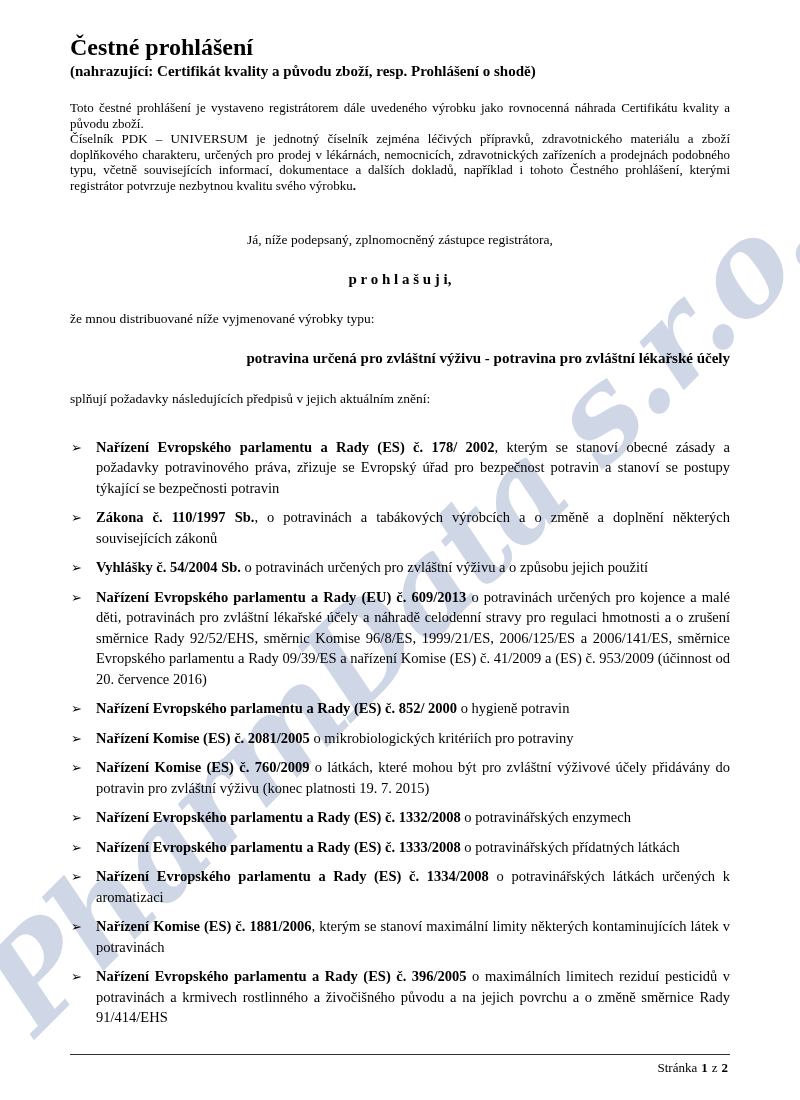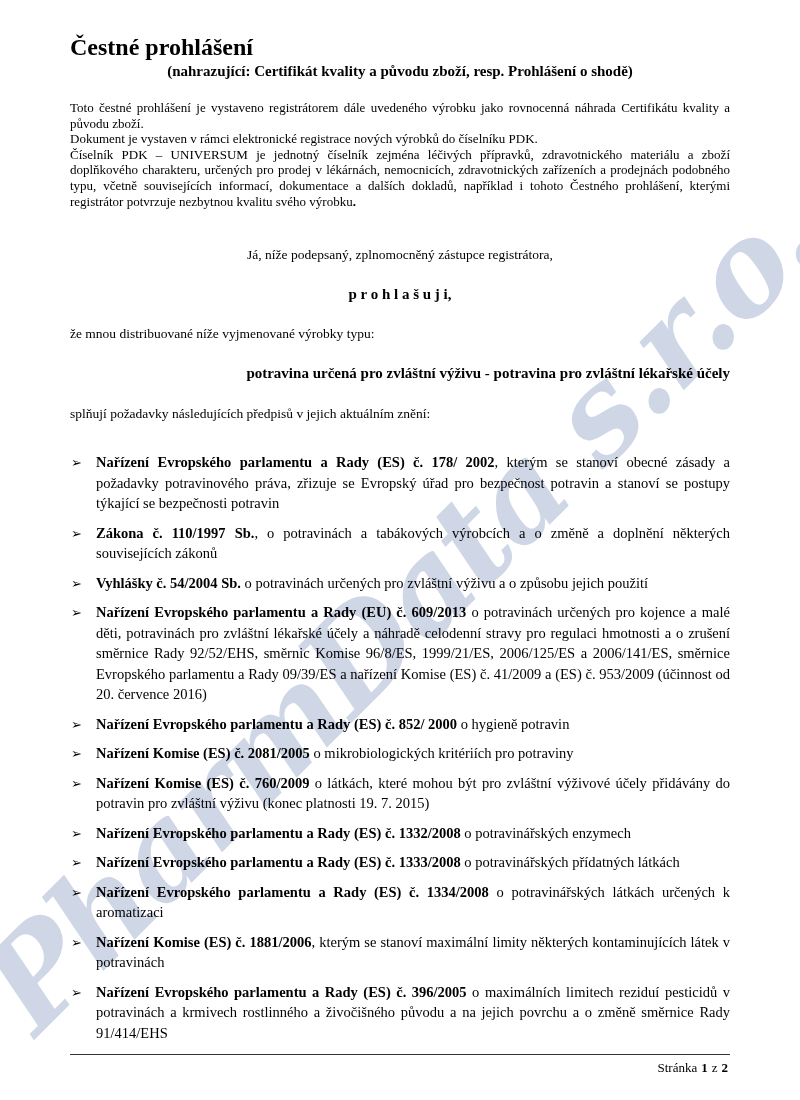--- a/index.html
+++ b/index.html
@@ -9,21 +9,21 @@
   }
   .watermark {
     position:absolute; left:50%; top:612px;
     transform:translate(-50%,-50%) rotate(-45deg);
     font-family:"DejaVu Serif", serif; font-style:italic; font-weight:bold;
     font-size:126px; letter-spacing:-4px; white-space:nowrap;
     color:#cfd6e6; z-index:0; user-select:none;
   }
   .content { position:relative; z-index:1; padding:34px 70px 0 70px; }
   h1.title { font-size:24px; font-weight:bold; text-align:left; margin:0 0 2px 0; }
-  h2.subtitle { font-size:15px; font-weight:bold; text-align:center; margin:0 0 20px 0; }
+  h2.subtitle { font-size:15px; font-weight:bold; margin:0 0 20px 0; }
   .intro p { margin:0; font-size:13px; line-height:15.6px; text-align:justify; }
   .line { margin:0; }
   .opening { margin-top:38px; font-size:13.5px; text-align:center; }
   .verb { margin-top:23px; font-size:15px; font-weight:bold; text-align:center; }
   .products-lead { margin-top:23px; font-size:13.5px; text-align:left; }
   .product-type { margin-top:23px; font-size:15px; font-weight:bold; text-align:right; }
   .requirements-lead { margin-top:24px; font-size:13.5px; text-align:left; }
   ul.regulations { list-style:none; margin:30px 0 0 0; padding:0; }
   ul.regulations li {
     position:relative; padding-left:26px; margin-bottom:9px;
@@ -46,21 +46,20 @@
 
   <div class="watermark">PharmData s.r.o.</div>
 
   <div class="content">
 
     <h1 class="title">Čestné prohlášení</h1>
     <h2 class="subtitle">(nahrazující: Certifikát kvality a původu zboží, resp. Prohlášení o shodě)</h2>
 
     <div class="intro">
       <p>Toto čestné prohlášení je vystaveno registrátorem dále uvedeného výrobku jako rovnocenná náhrada Certifikátu kvality a původu zboží.</p>
-      <p>Dokument je vystaven v rámci elektronické registrace nových výrobků do číselníku PDK.</p>
       <p><span>Číselník PDK – UNIVERSUM je jednotný číselník zejména léčivých přípravků, zdravotnického materiálu a zboží doplňkového charakteru, určených pro prodej v lékárnách, nemocnicích, zdravotnických zařízeních a prodejnách podobného typu, včetně souvisejících informací, dokumentace a dalších dokladů, například i tohoto Čestného prohlášení, kterými registrátor potvrzuje nezbytnou kvalitu svého výrobku</span><span class="b">.</span></p>
     </div>
 
     <p class="line opening">Já, níže podepsaný, zplnomocněný zástupce registrátora,</p>
     <p class="line verb">p r o h l a š u j i,</p>
     <p class="line products-lead">že mnou distribuované níže vyjmenované výrobky typu:</p>
     <p class="line product-type">potravina určená pro zvláštní výživu - potravina pro zvláštní lékařské účely</p>
     <p class="line requirements-lead">splňují požadavky následujících předpisů v jejich aktuálním znění:</p>
 
     <ul class="regulations">

